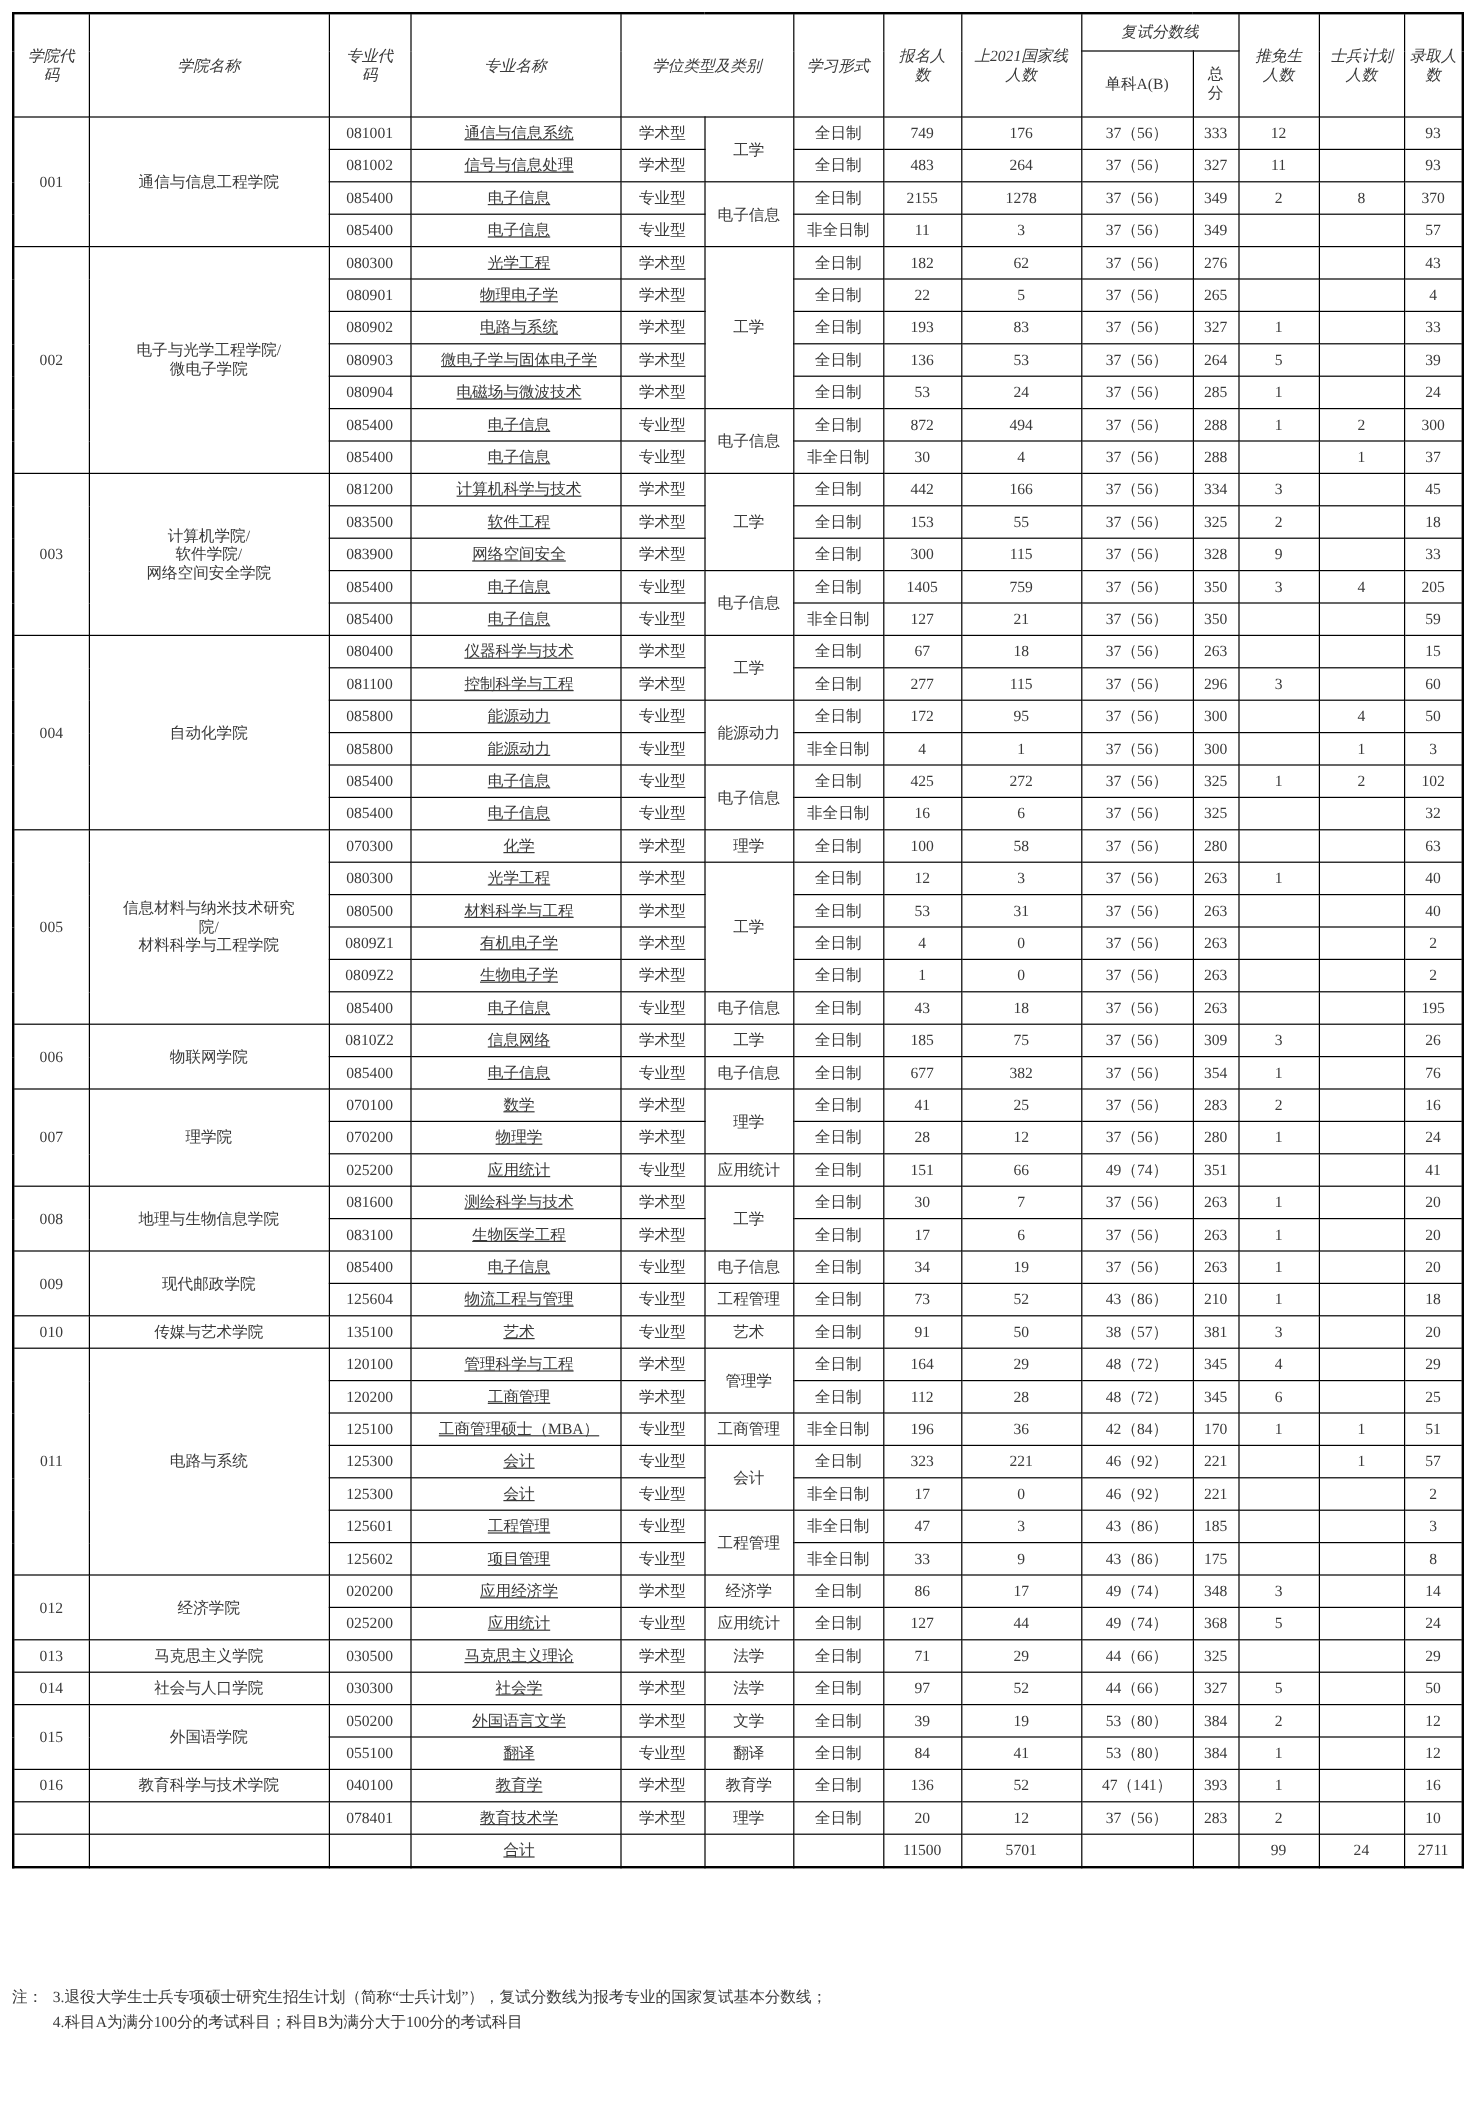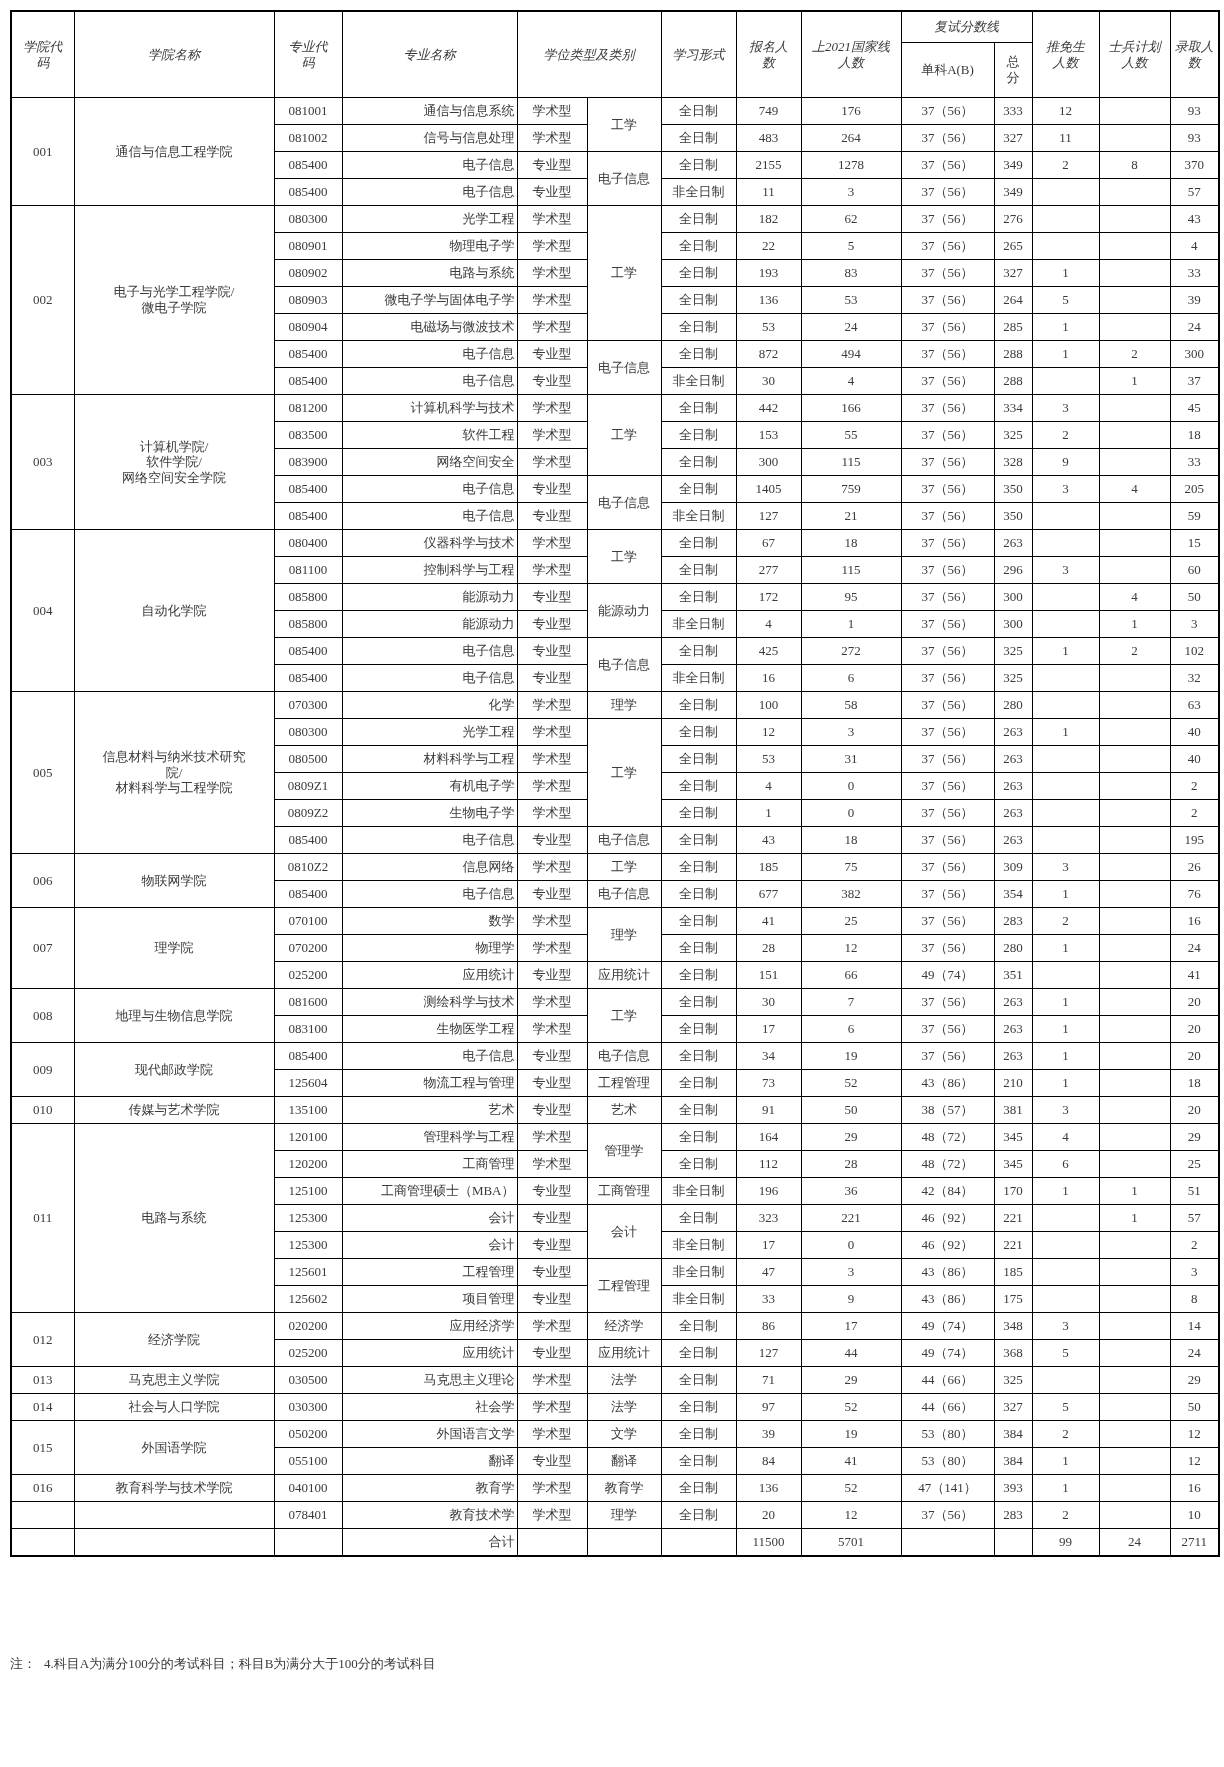--- a/index.html
+++ b/index.html
@@ -14,21 +14,21 @@
     font-weight:normal;
     white-space:pre-line;
     padding:1px 2px;
     color:#3a3a3a;
     overflow:hidden;
     line-height:1.2;
   }
   .adm thead tr.h1 th{height:28px;font-style:italic;}
   .adm thead tr.h2 th{height:52px;}
   .adm tbody td{height:24px;}
-  .adm td.al-l{text-align:right;padding-left:8px;}
+  .adm td.al-l{text-align:center;padding-left:8px;text-decoration:underline;}
   .notes{margin-top:96px;display:flex;align-items:flex-start;font-size:13px;line-height:21px;color:#3a3a3a;}
   .notes .lbl{flex:0 0 auto;}
   .notes .items{margin-left:8px;}
 </style>
 </head>
 <body>
 
 <div class="page">
   <table class="adm">
     <colgroup>
@@ -851,16 +851,17 @@
           <td>99</td>
           <td>24</td>
           <td>2711</td>
         </tr>
       </tbody>
   </table>
 
   <div class="notes">
     <div class="lbl">注：</div>
     <div class="items">
+        <div>3.退役大学生士兵专项硕士研究生招生计划（简称“士兵计划”），复试分数线为报考专业的国家复试基本分数线；</div>
         <div>4.科目A为满分100分的考试科目；科目B为满分大于100分的考试科目</div>
       </div>
   </div>
 </div>
 
 </body></html>

